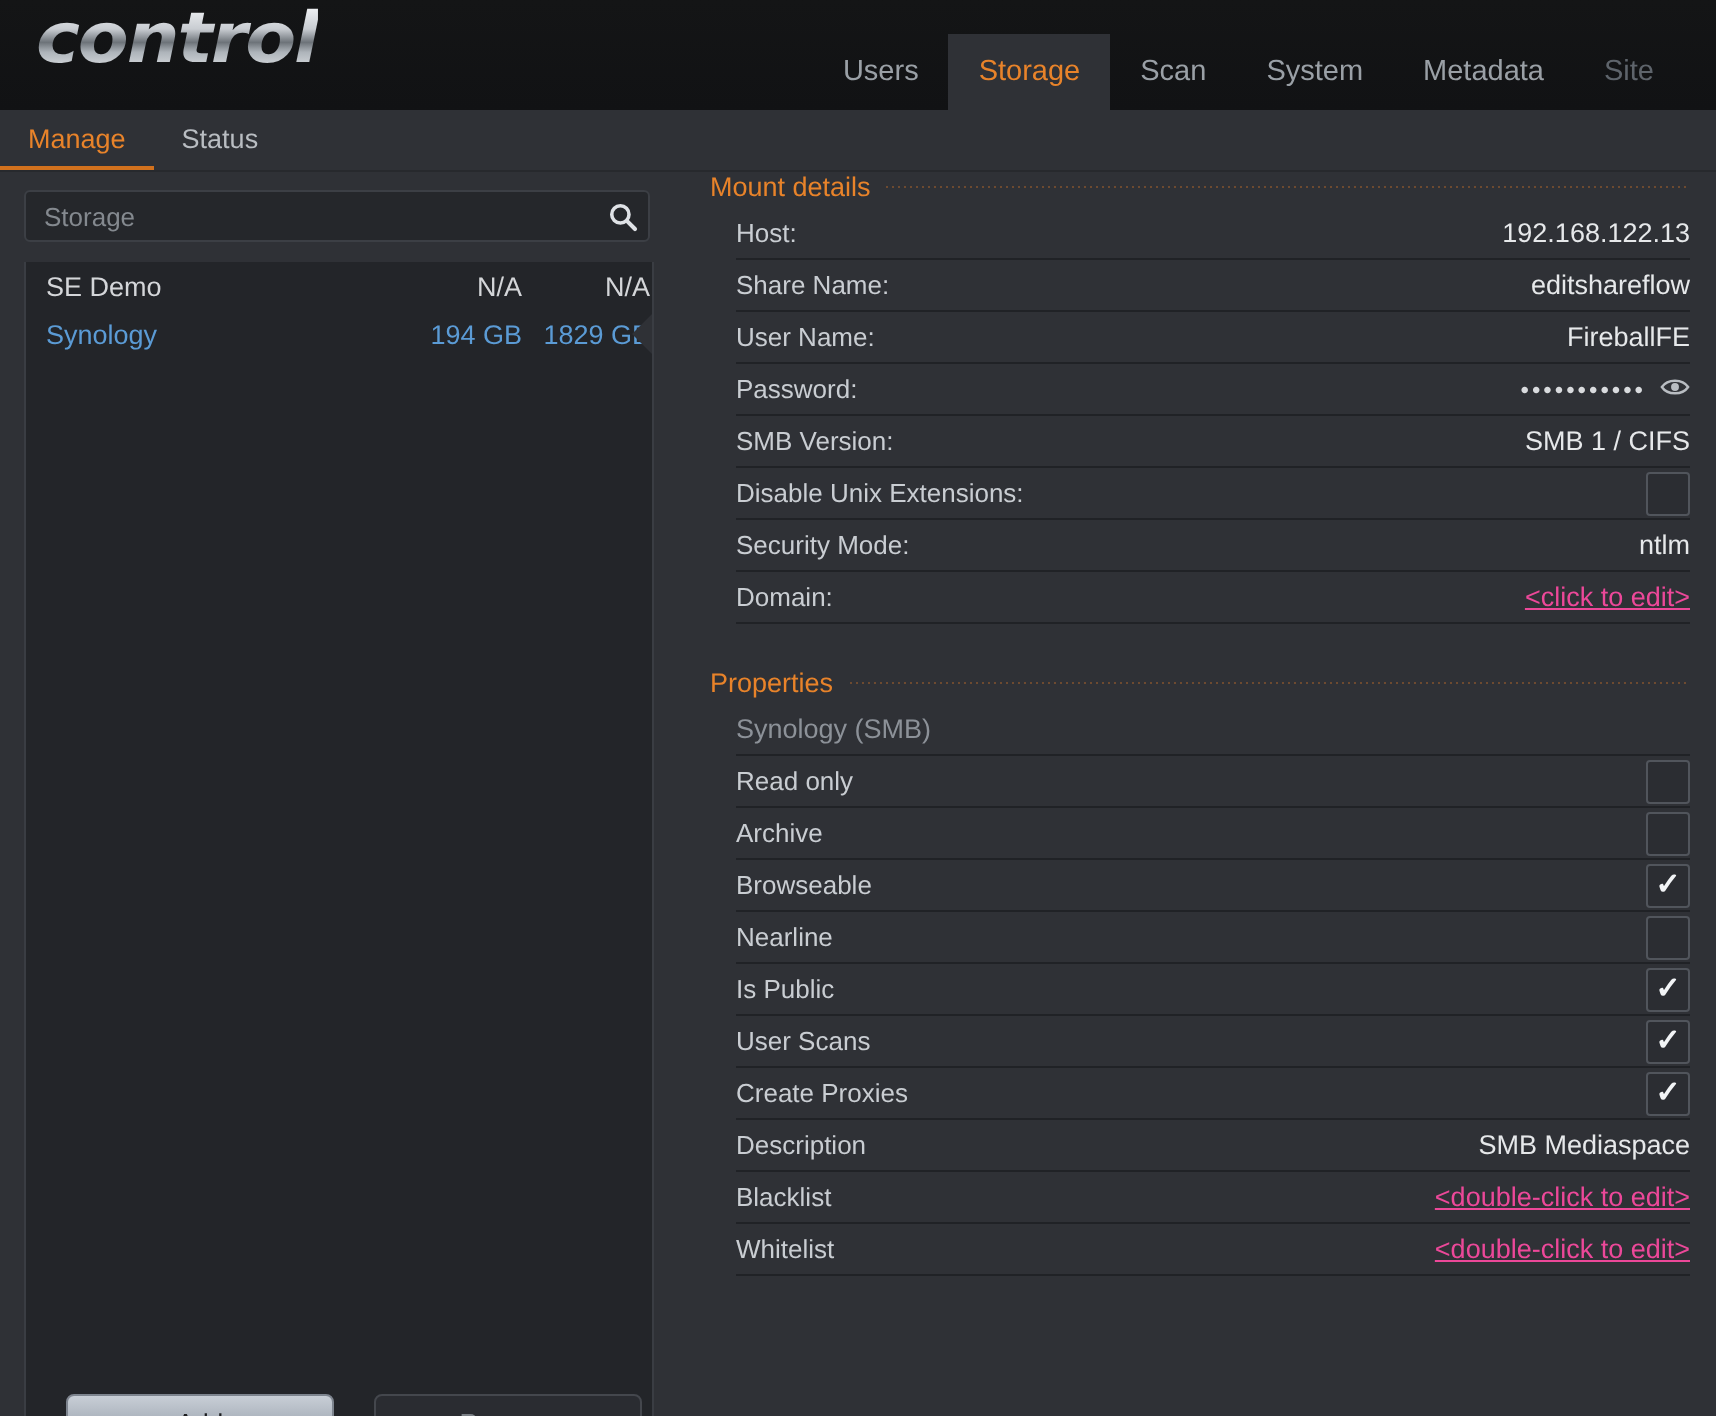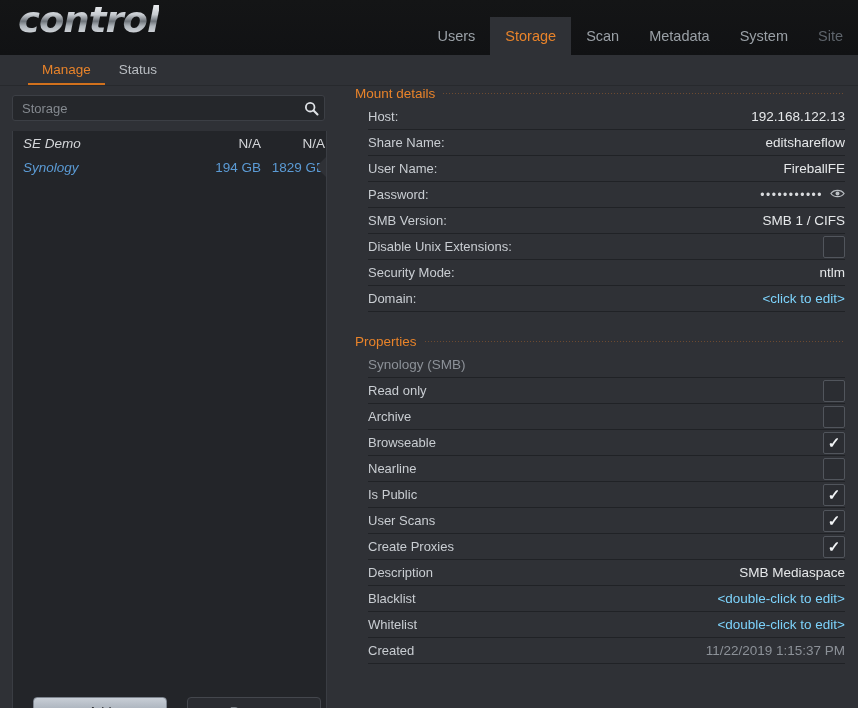--- a/index.html
+++ b/index.html
@@ -26,21 +26,21 @@
     font-size:35px;font-weight:bold;font-style:italic;
     letter-spacing:-1px;
     background:linear-gradient(180deg,#f2f4f6 0%,#c8ccd1 33%,#6d7379 52%,#aeb4ba 66%,#e8ebee 100%);
     -webkit-background-clip:text;background-clip:text;
     color:transparent;-webkit-text-fill-color:transparent;
     line-height:1;
     transform:scaleX(1.06);transform-origin:left center;
     user-select:none;
   }
   .topnav{
-    position:absolute;right:0;bottom:0;height:38px;
+    position:absolute;right:16px;bottom:0;height:38px;
     display:flex;align-items:stretch;
   }
   .topnav .tab{
     display:flex;align-items:center;
     padding:0 15px;
     font-size:14.5px;
     color:#9aa0a6;
     cursor:pointer;
     white-space:nowrap;
   }
@@ -48,21 +48,21 @@
     background:#2f3136;
     color:#e8832a;
   }
   .topnav .tab.dim{color:#5e646b;}
 
   
   .subtabs{
     height:30px;background:#2f3136;
     display:flex;align-items:flex-end;
     border-bottom:1px solid #27292d;
-    padding-left:28px;
+    padding-left:0;
   }
   .subtab{
     font-size:13.5px;color:#b9bdc2;
     padding:0 14px 6px 14px;cursor:pointer;
     border-bottom:2px solid transparent;
   }
   .subtab.active{color:#e8832a;border-bottom-color:#d2711d;}
 
   
   .body{position:relative;height:623px;background:#2f3136;}
@@ -87,21 +87,21 @@
 
   .listpanel{
     position:absolute;left:12px;top:45px;width:313px;height:617px;
     background:#232529;border:1px solid #3a3d43;border-top:none;
     overflow:hidden;
   }
   .listrow{
     position:relative;height:24px;display:flex;align-items:center;
     font-size:13.5px;cursor:pointer;
   }
-  .listrow .c-name{width:150px;padding-left:10px;font-style:italic;}
+  .listrow .c-name{width:150px;padding-left:10px;}
   .listrow .c-a{width:88px;text-align:right;}
   .listrow .c-b{width:64px;text-align:right;padding-right:0;}
   .listrow.sel{color:#5b9bd5;}
   .listrow .caret{
     position:absolute;right:-1px;top:0;width:12px;height:24px;
   }
 
   .btnrow{
     position:absolute;left:33px;top:611px;width:300px;
     display:flex;gap:20px;
@@ -133,21 +133,21 @@
     background:repeating-linear-gradient(90deg,#6d4a30 0 1px,transparent 1px 3px);
   }
   .rows{padding-left:13px;}
   .row{
     height:25px;display:flex;align-items:center;
     border-bottom:1px solid #202226;
   }
   .row .lbl{flex:1;font-size:13px;color:#c9cdd2;}
   .row .val{font-size:13.5px;color:#e6e8ea;}
   .row .val.muted{color:#8c9198;}
-  .row .val.dim{color:#7dd3fc;}
+  .row .val.dim{color:#ec4899;text-decoration:underline;}
 
   .cbox{
     width:20px;height:20px;background:#2b2d32;
     border:1px solid #51555c;border-radius:2px;
     display:flex;align-items:center;justify-content:center;
     cursor:pointer;
   }
   .cbox .tick{
     color:#f2f4f6;font-size:15px;line-height:1;font-weight:bold;
   }
@@ -159,22 +159,22 @@
 <body>
 
 <div class="app">
 
   <div class="header">
     <div class="logo">control</div>
     <div class="topnav" id="topnav">
         <div class="tab">Users</div>
         <div class="tab active">Storage</div>
         <div class="tab">Scan</div>
+        <div class="tab">System</div>
         <div class="tab">Metadata</div>
-        <div class="tab">System</div>
         <div class="tab dim">Site</div>
       </div>
   </div>
 
   <div class="subtabs" id="subtabs">
       <div class="subtab active">Manage</div>
       <div class="subtab">Status</div>
     </div>
 
   <div class="body">
@@ -311,21 +311,17 @@
             <div class="val">SMB Mediaspace</div>
           </div>
           <div class="row">
             <div class="lbl">Blacklist</div>
             <div class="val dim">&lt;double-click to edit&gt;</div>
           </div>
           <div class="row">
             <div class="lbl">Whitelist</div>
             <div class="val dim">&lt;double-click to edit&gt;</div>
           </div>
-          <div class="row">
-            <div class="lbl">Created</div>
-            <div class="val muted">11/22/2019 1:15:37 PM</div>
-          </div>
         </div>
 
     </div>
   </div>
 </div>
 
 </body></html>

